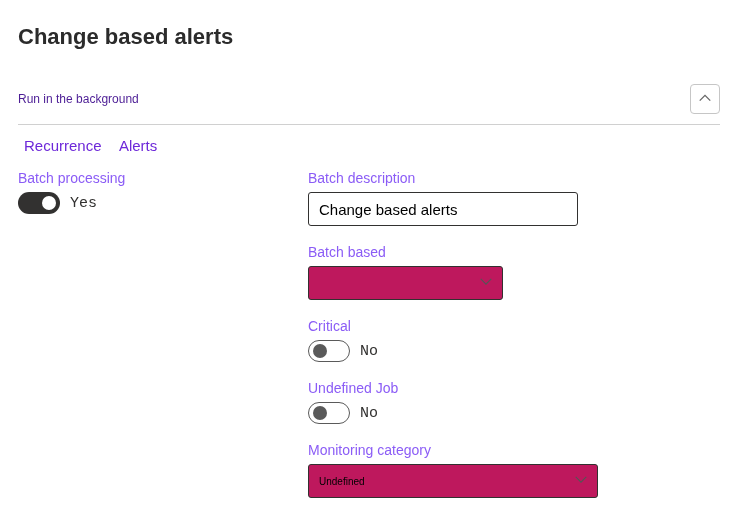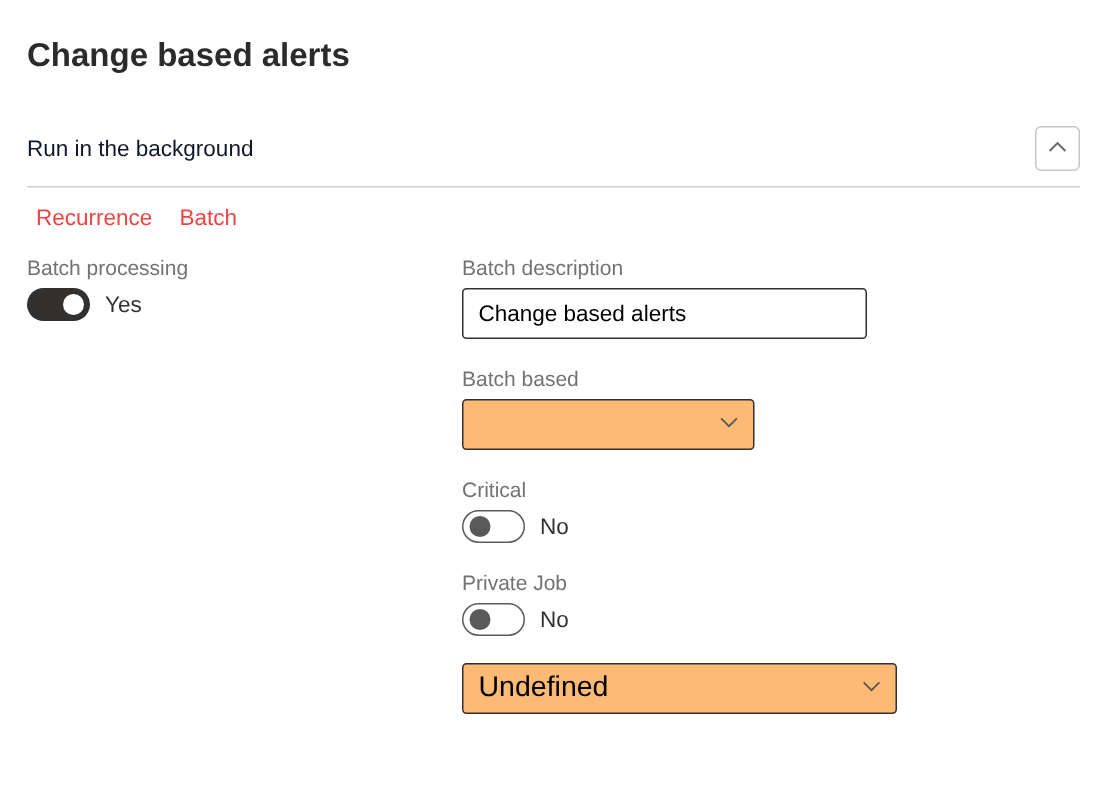--- a/index.html
+++ b/index.html
@@ -19,58 +19,58 @@
     margin: 4px 0 30px 0;
   }
   .section-header {
     display: flex;
     align-items: center;
     justify-content: space-between;
     border-bottom: 1px solid #d0d0d0;
     padding: 4px 0 10px 0;
   }
   .section-title {
-    font-size: 15px;
-    color: #0f172a;
+    font-size: 12px;
+    color: #4c1d95;
   }
   .collapse-btn {
     width: 30px;
     height: 30px;
     border: 1px solid #c6c6c6;
     border-radius: 4px;
     display: flex;
     align-items: center;
     justify-content: center;
     background: #fff;
     cursor: pointer;
   }
   .collapse-btn svg { width: 14px; height: 14px; }
   .links-row {
     padding: 12px 6px 14px 6px;
     font-size: 15px;
   }
   .link {
-    color: #ef4444;
+    color: #6d28d9;
     margin-right: 14px;
     cursor: pointer;
   }
   .form-area {
     display: flex;
     padding: 2px 0 0 0;
   }
   .col-left {
     width: 290px;
     padding-left: 0;
   }
   .col-right {
     flex: 1;
   }
   .field-label {
     font-size: 14px;
-    color: #737373;
+    color: #8b5cf6;
     margin-bottom: 6px;
   }
   .toggle-row {
     display: flex;
     align-items: center;
     gap: 10px;
     margin-top: 2px;
   }
   .toggle {
     width: 42px;
@@ -98,44 +98,45 @@
     border: 1px solid #5a5a5a;
   }
   .toggle.off .knob {
     background: #5a5a5a;
     left: 4px;
     top: 3px;
   }
   .toggle-text {
     font-size: 15px;
     color: #323130;
+    font-family: Liberation Mono, monospace;
   }
   .field-block { margin-bottom: 18px; }
   .text-input {
     border: 1px solid #323130;
     border-radius: 3px;
     padding: 6px 10px;
     font-size: 15px;
     width: 270px;
     height: 34px;
     font-family: inherit;
   }
   .select-wrap {
     position: relative;
     width: 195px;
   }
   .select-wrap.wide { width: 290px; }
   .select-input {
     border: 1px solid #323130;
     border-radius: 3px;
     padding: 6px 30px 6px 10px;
-    font-size: 19px;
+    font-size: 10px;
     width: 100%;
     height: 34px;
-    background: #fdba74;
+    background: #be185d;
     cursor: pointer;
     font-family: inherit;
     appearance: none;
     -webkit-appearance: none;
   }
   .select-wrap .chev {
     position: absolute;
     right: 10px;
     top: 50%;
     transform: translateY(-50%);
@@ -154,21 +155,21 @@
     <span>
       <svg viewBox="0 0 16 16">
           <path d="M2 11 L8 5 L14 11" fill="none" stroke="#666" stroke-width="1.5"></path>
         </svg>
     </span>
   </div>
 </div>
 
 <div class="links-row">
   <span class="link">Recurrence</span>
-  <span class="link">Batch</span>
+  <span class="link">Alerts</span>
 </div>
 
 <div class="form-area">
   <div class="col-left">
     <div class="field-block">
       <div class="field-label">Batch processing</div>
       <div class="toggle-row">
         <div class="toggle on">
           <div class="knob"></div>
         </div>
@@ -200,30 +201,31 @@
       <div class="field-label">Critical</div>
       <div class="toggle-row">
         <div class="toggle off">
           <div class="knob"></div>
         </div>
         <div class="toggle-text">No</div>
       </div>
     </div>
 
     <div class="field-block">
-      <div class="field-label">Private Job</div>
+      <div class="field-label">Undefined Job</div>
       <div class="toggle-row">
         <div class="toggle off">
           <div class="knob"></div>
         </div>
         <div class="toggle-text">No</div>
       </div>
     </div>
 
     <div class="field-block">
+      <div class="field-label">Monitoring category</div>
       <div class="select-wrap wide">
         <input type="text" class="select-input" readonly="" value="Undefined" style="">
         <span class="chev">
           <svg viewBox="0 0 16 16">
               <path d="M2 5 L8 11 L14 5" fill="none" stroke="#555" stroke-width="1.3"></path>
             </svg>
         </span>
       </div>
     </div>
 

